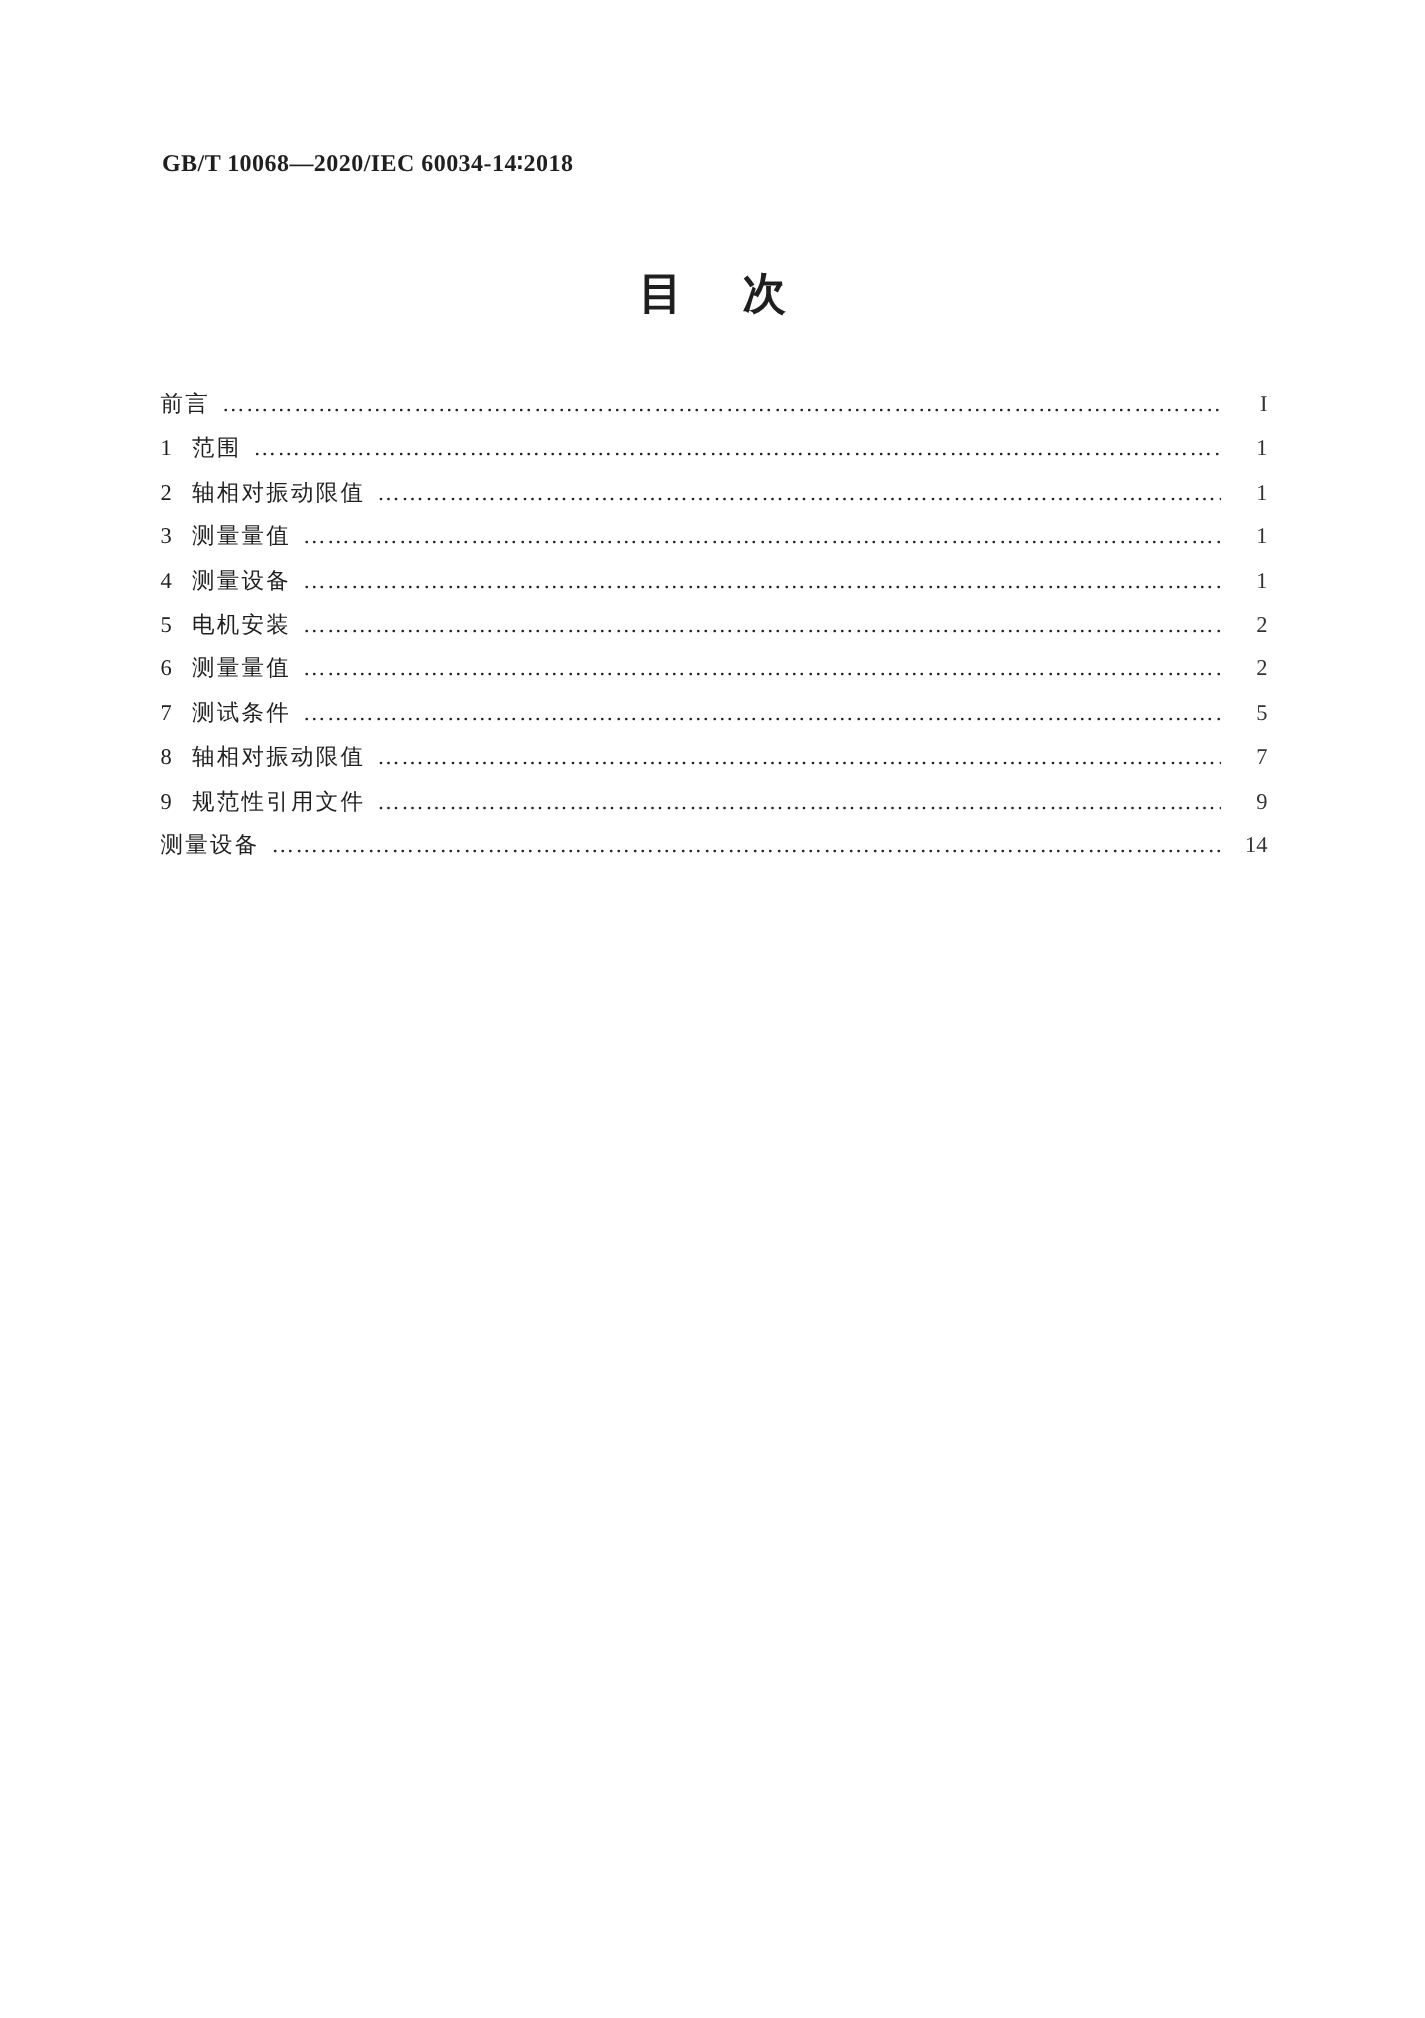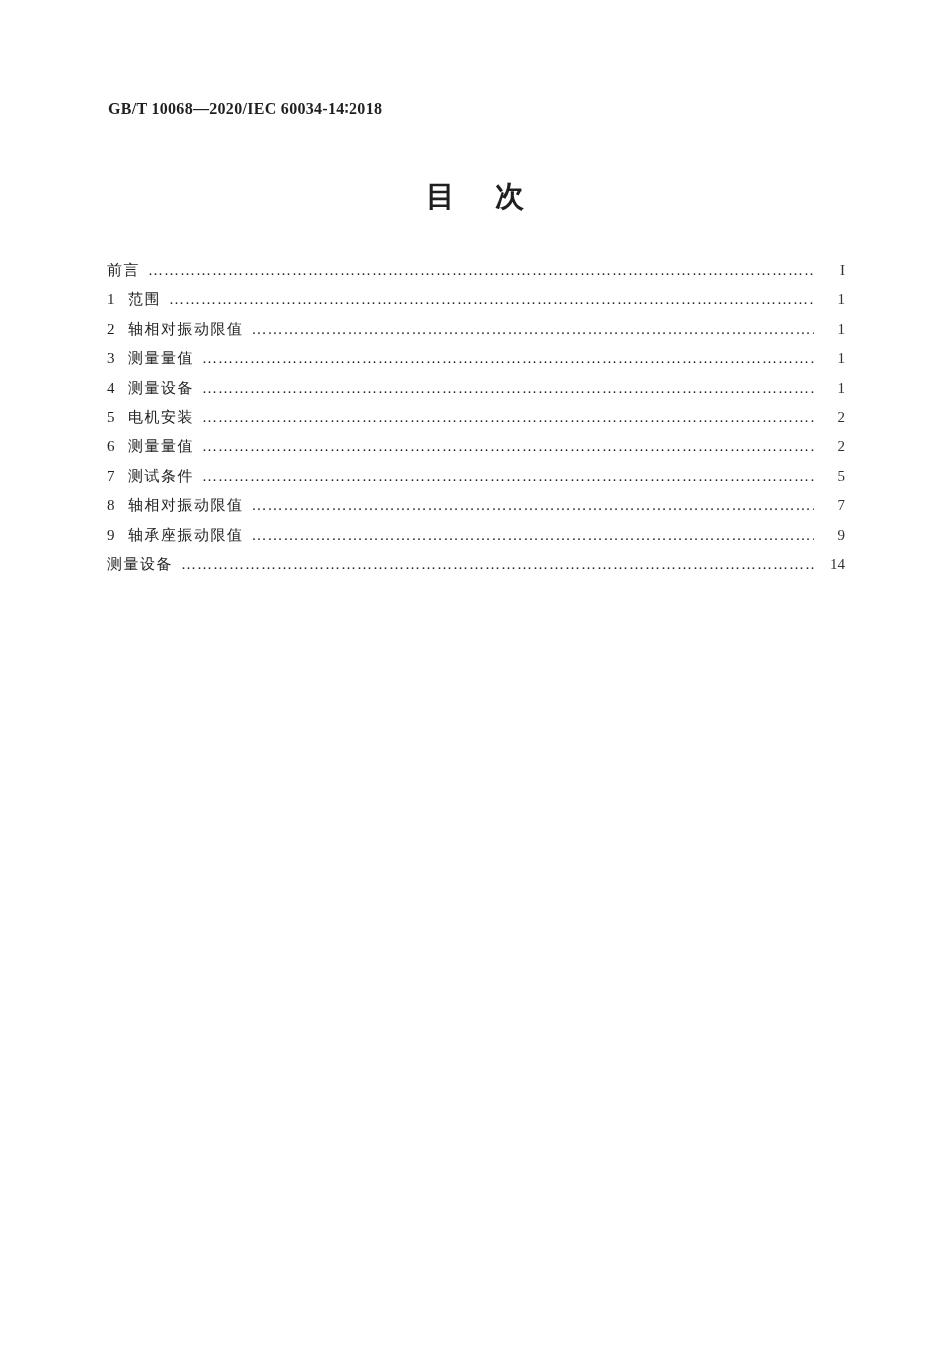--- a/index.html
+++ b/index.html
@@ -148,21 +148,21 @@
 
     <div class="toc-row">
       <span class="toc-num">8</span>
       <span class="toc-label">轴相对振动限值</span>
       <span class="toc-dots">………………………………………………………………………………………………………………………………………………………………………………………………………………………………………………………………………………………………………………………………</span>
       <span class="toc-page">7</span>
     </div>
 
     <div class="toc-row">
       <span class="toc-num">9</span>
-      <span class="toc-label">轴承座振动限值</span>
+      <span class="toc-label">规范性引用文件</span>
       <span class="toc-dots">………………………………………………………………………………………………………………………………………………………………………………………………………………………………………………………………………………………………………………………………</span>
       <span class="toc-page">9</span>
     </div>
 
     <div class="toc-row">
 
       <span class="toc-label">测量设备</span>
       <span class="toc-dots">………………………………………………………………………………………………………………………………………………………………………………………………………………………………………………………………………………………………………………………………</span>
       <span class="toc-page">14</span>
     </div>

